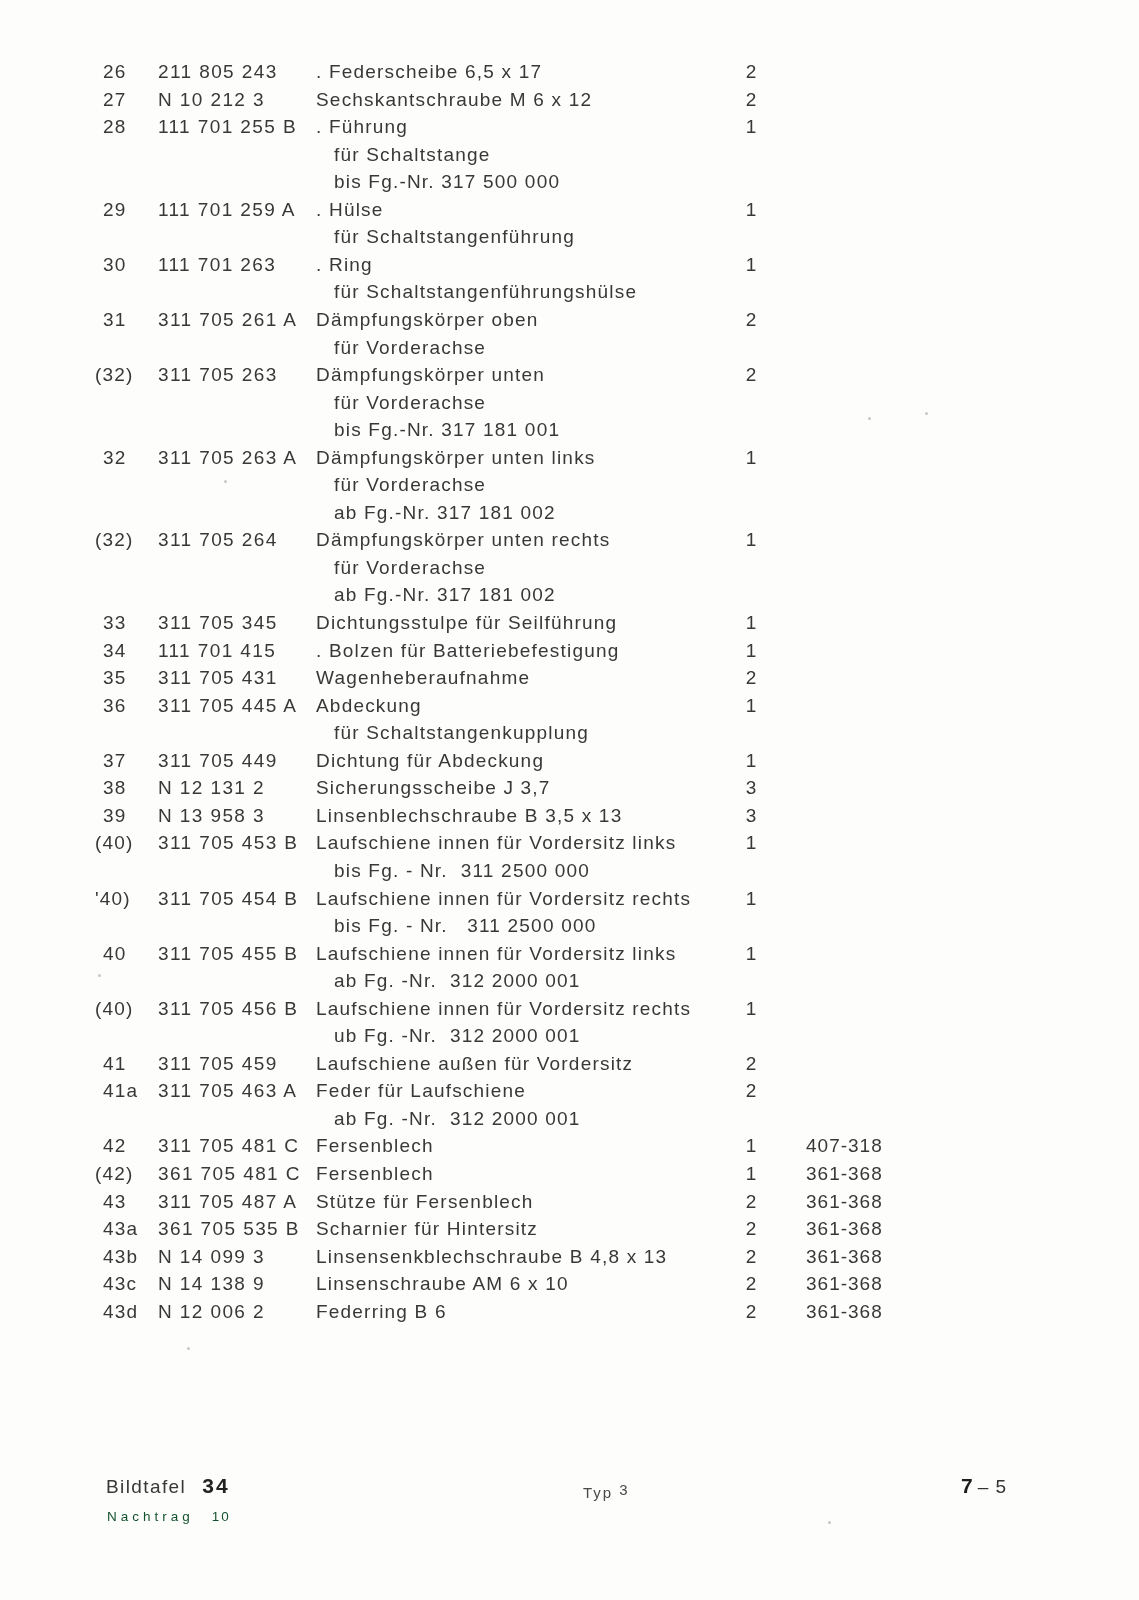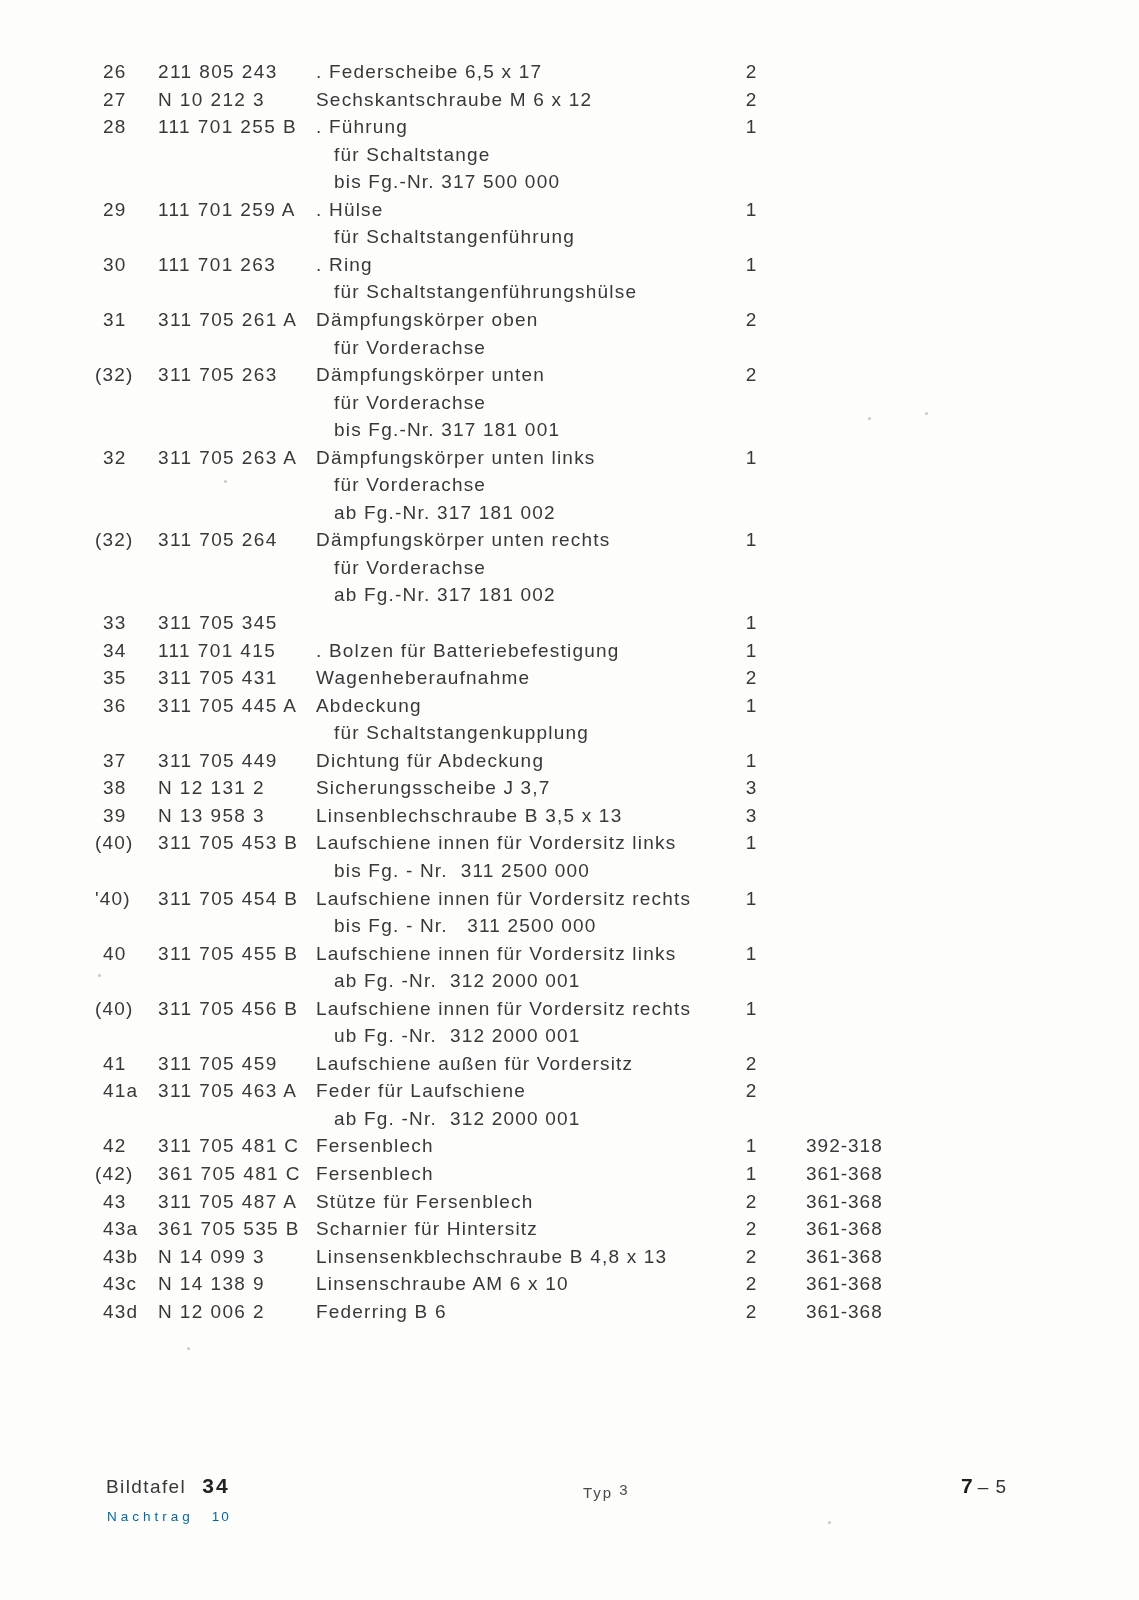--- a/index.html
+++ b/index.html
@@ -18,21 +18,21 @@
   .pos{left:103px;}
   .pos.paren{left:95px;}
   .part{left:158px;letter-spacing:1.4px;}
   .desc{left:316px;}
   .desc.indent{left:334px;}
   .qty{left:736px;width:30px;text-align:center;letter-spacing:0;}
   .range{left:806px;letter-spacing:1px;}
 
   .footer-bildtafel{position:absolute;left:106px;top:1474px;font-size:19px;letter-spacing:1.4px;}
   .bildtafel-number{font-weight:bold;font-size:21px;margin-left:16px;letter-spacing:2px;color:#222;}
-  .footer-nachtrag{position:absolute;left:107px;top:1509px;font-size:13.5px;letter-spacing:4px;color:#0369a1;}
+  .footer-nachtrag{position:absolute;left:107px;top:1509px;font-size:13.5px;letter-spacing:4px;color:#14532d;}
   .nachtrag-number{margin-left:18px;letter-spacing:2px;}
   .footer-typ{position:absolute;left:583px;top:1481px;font-size:15px;letter-spacing:2px;color:#4a4a4a;}
   .typ-number{vertical-align:3px;margin-left:6px;letter-spacing:0;}
   .footer-page{position:absolute;left:961px;top:1474px;font-size:19px;letter-spacing:1px;color:#333;}
   .page-number-bold{font-weight:bold;font-size:21px;color:#1d1d1d;}
   .page-number-rest{margin-left:4px;}
 
   .speck{position:absolute;width:3px;height:3px;border-radius:50%;background:#9a9a9a;opacity:.55;}
 </style>
 </head>
@@ -124,20 +124,21 @@
       </div>
       <div class="line" style="top: 495.9px;">
         <span class="cell desc indent">für Vorderachse</span>
       </div>
       <div class="line" style="top: 523.45px;">
         <span class="cell desc indent">ab Fg.-Nr. 317 181 002</span>
       </div>
       <div class="line" style="top: 551px;">
         <span class="cell pos">33</span>
         <span class="cell part">311 705 345</span>
+        <span class="cell desc">Dichtungsstulpe für Seilführung</span>
         <span class="cell qty">1</span>
       </div>
       <div class="line" style="top: 578.55px;">
         <span class="cell pos">34</span>
         <span class="cell part">111 701 415</span>
         <span class="cell desc">. Bolzen für Batteriebefestigung</span>
         <span class="cell qty">1</span>
       </div>
       <div class="line" style="top: 606.1px; text-decoration: underline;">
         <span class="cell pos">35</span>
@@ -221,21 +222,21 @@
         <span class="cell qty">2</span>
       </div>
       <div class="line" style="top: 1046.9px;">
         <span class="cell desc indent">ab Fg. -Nr.  312 2000 001</span>
       </div>
       <div class="line" style="top: 1074.45px;">
         <span class="cell pos">42</span>
         <span class="cell part">311 705 481 C</span>
         <span class="cell desc">Fersenblech</span>
         <span class="cell qty">1</span>
-        <span class="cell range">392-318</span>
+        <span class="cell range">407-318</span>
       </div>
       <div class="line" style="top: 1102px;">
         <span class="cell pos paren">(42)</span>
         <span class="cell part">361 705 481 C</span>
         <span class="cell desc">Fersenblech</span>
         <span class="cell qty">1</span>
         <span class="cell range">361-368</span>
       </div>
       <div class="line" style="top: 1129.55px;">
         <span class="cell pos">43</span>

